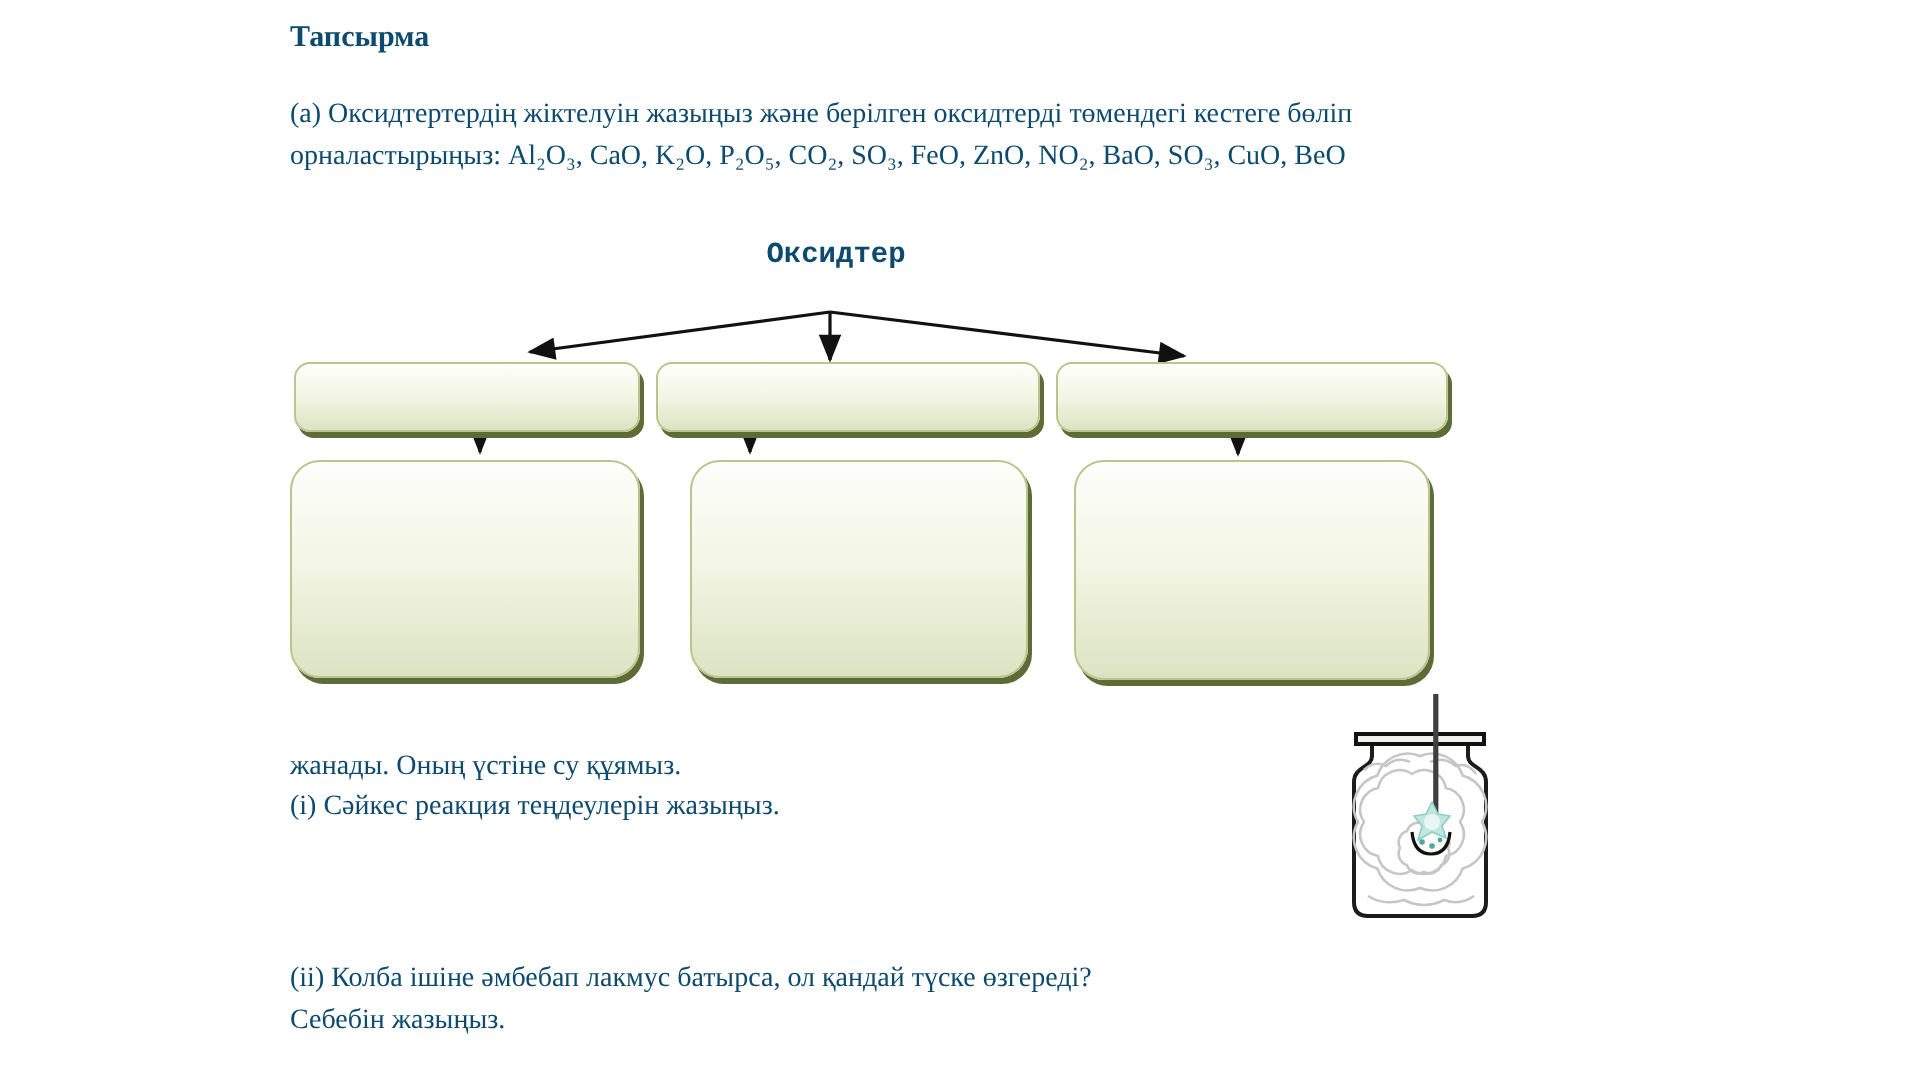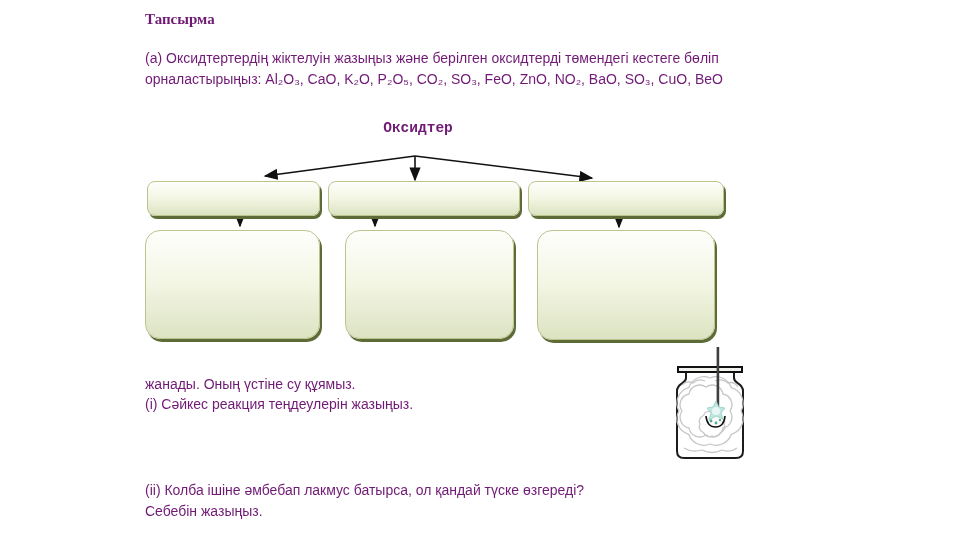--- a/index.html
+++ b/index.html
@@ -1,19 +1,19 @@
 <!DOCTYPE html>
 <html><head>
 <meta charset="utf-8">
 <style>
   html,body{margin:0;padding:0;background:#fff;}
   .page{position:relative;width:944px;height:540px;background:#ffffff;overflow:hidden;
-        font-family:"Liberation Sans","DejaVu Sans",sans-serif;color:#701a75;}
+        font-family:"Liberation Sans","DejaVu Sans",sans-serif;color:#0c4a6e;}
   .abs{position:absolute;}
-  .txt{position:absolute;font-size:14px;line-height:20px;white-space:nowrap;}
+  .txt{position:absolute;font-size:14px;line-height:20px;white-space:nowrap;font-family:Liberation Serif, serif;}
   .doc-title{position:absolute;font-family:"Liberation Serif","DejaVu Serif",serif;
              font-weight:bold;font-size:15px;}
   .diagram-title{position:absolute;font-family:Liberation Mono, monospace;
                  font-weight:bold;font-size:14.5px;text-align:center;}
   .gbox{position:absolute;border:1px solid #bcc48e;
         background:linear-gradient(to bottom,#fefefb 0%,#f3f6e4 48%,#dce3c2 100%);
         box-shadow:2px 3px 0 #5d6b37;}
   .sbox{border-radius:8px;}
   .lbox{border-radius:15px;}
   svg{display:block;}

